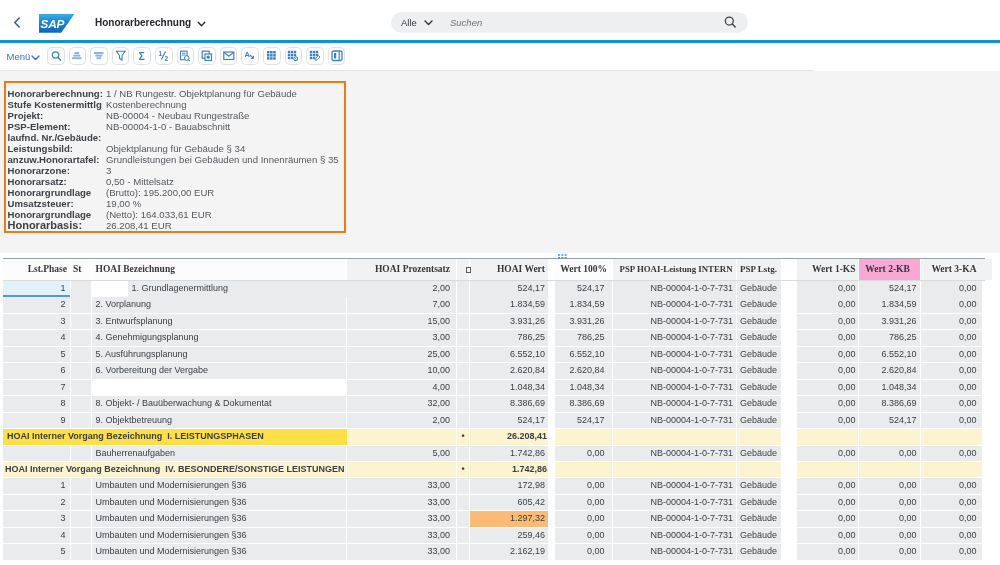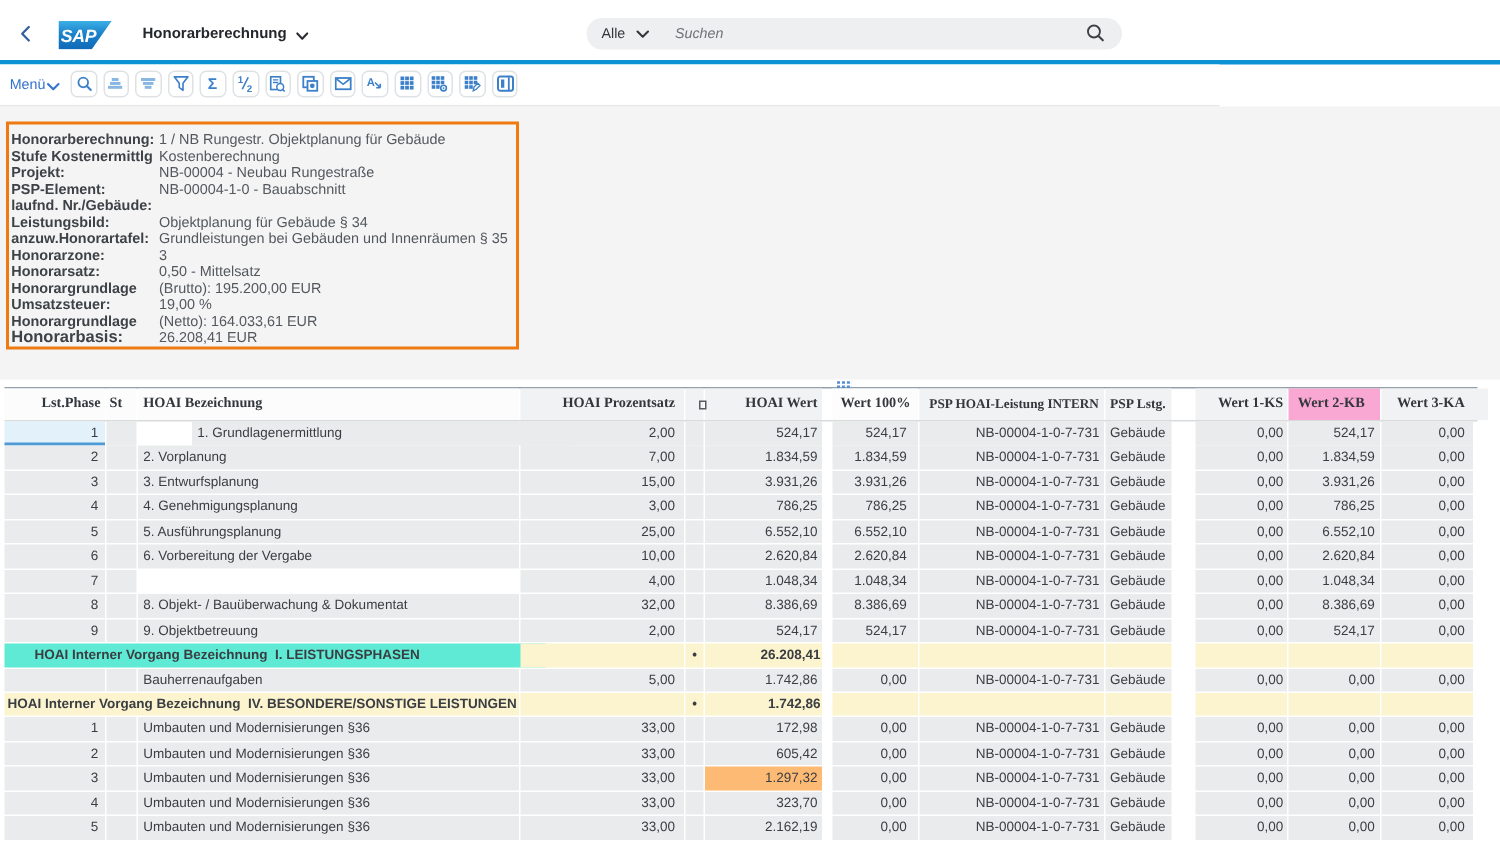--- a/index.html
+++ b/index.html
@@ -313,21 +313,21 @@
     <div class="c" style="left:457.0px;width:12.0px;background:#eaebec;text-align:center;"></div>
     <div class="c" style="left:470.0px;width:78.0px;background:#eaebec;text-align:right;padding-right:3.0px;width:75.0px;">524,17</div>
     <div class="c" style="left:555.0px;width:56.5px;background:#eaebec;text-align:right;padding-right:7.0px;width:49.5px;">524,17</div>
     <div class="c" style="left:612.5px;width:123.0px;background:#eaebec;text-align:right;padding-right:2.5px;width:120.5px;">NB-00004-1-0-7-731</div>
     <div class="c" style="left:736.5px;width:44.0px;background:#eaebec;padding-left:3.5px;width:40.5px;">Gebäude</div>
     <div class="c" style="left:796.5px;width:61.0px;background:#eaebec;text-align:right;padding-right:2.0px;width:59.0px;">0,00</div>
     <div class="c" style="left:858.5px;width:61.0px;background:#eaebec;text-align:right;padding-right:3.0px;width:58.0px;">524,17</div>
     <div class="c" style="left:920.5px;width:61.0px;background:#eaebec;text-align:right;padding-right:5.0px;width:56.0px;">0,00</div>
   </div>
 <div class="row" style="top:429.05px;">
-    <div class="c" style="left:3.0px;width:343.0px;background:#5eead4;padding-left:20px;width:341.0px;font-weight:bold;">HOAI Interner Vorgang Bezeichnung&nbsp;&nbsp;I. LEISTUNGSPHASEN</div>
+    <div class="c" style="left:3.0px;width:343.0px;background:#fde047;padding-left:4px;width:341.0px;font-weight:bold;">HOAI Interner Vorgang Bezeichnung&nbsp;&nbsp;I. LEISTUNGSPHASEN</div>
     <div class="c" style="left:347.0px;width:109.0px;background:#fcf3cf;text-align:right;padding-right:6.0px;width:103.0px;font-weight:bold;"></div>
     <div class="c" style="left:457.0px;width:12.0px;background:#fcf3cf;text-align:center;font-weight:bold;"><span style="font-size:9px;">•</span></div>
     <div class="c" style="left:470.0px;width:78.0px;background:#fcf3cf;text-align:right;padding-right:1.0px;width:77.0px;font-weight:bold;">26.208,41</div>
     <div class="c" style="left:555.0px;width:56.5px;background:#fcf3cf;text-align:right;padding-right:7.0px;width:49.5px;font-weight:bold;"></div>
     <div class="c" style="left:612.5px;width:123.0px;background:#fcf3cf;text-align:right;padding-right:2.5px;width:120.5px;font-weight:bold;"></div>
     <div class="c" style="left:736.5px;width:44.0px;background:#fcf3cf;padding-left:3.5px;width:40.5px;font-weight:bold;"></div>
     <div class="c" style="left:796.5px;width:61.0px;background:#fcf3cf;text-align:right;padding-right:2.0px;width:59.0px;font-weight:bold;"></div>
     <div class="c" style="left:858.5px;width:61.0px;background:#fcf3cf;text-align:right;padding-right:3.0px;width:58.0px;font-weight:bold;"></div>
     <div class="c" style="left:920.5px;width:61.0px;background:#fcf3cf;text-align:right;padding-right:5.0px;width:56.0px;font-weight:bold;"></div>
   </div>
@@ -398,21 +398,21 @@
     <div class="c" style="left:796.5px;width:61.0px;background:#eaebec;text-align:right;padding-right:2.0px;width:59.0px;">0,00</div>
     <div class="c" style="left:858.5px;width:61.0px;background:#eaebec;text-align:right;padding-right:3.0px;width:58.0px;">0,00</div>
     <div class="c" style="left:920.5px;width:61.0px;background:#eaebec;text-align:right;padding-right:5.0px;width:56.0px;">0,00</div>
   </div>
 <div class="row" style="top:527.75px;">
     <div class="c" style="left:3.0px;width:66.5px;background:#eaebec;text-align:right;padding-right:4.0px;width:62.5px;">4</div>
     <div class="c" style="left:70.5px;width:20.0px;background:#eaebec;padding-left:2.5px;width:17.5px;"></div>
     <div class="c" style="left:91.5px;width:254.5px;background:#eaebec;padding-left:4.0px;width:250.5px;">Umbauten und Modernisierungen §36</div>
     <div class="c" style="left:347.0px;width:109.0px;background:#eaebec;text-align:right;padding-right:6.0px;width:103.0px;">33,00</div>
     <div class="c" style="left:457.0px;width:12.0px;background:#eaebec;text-align:center;"></div>
-    <div class="c" style="left:470.0px;width:78.0px;background:#eaebec;text-align:right;padding-right:3.0px;width:75.0px;">323,70</div>
+    <div class="c" style="left:470.0px;width:78.0px;background:#eaebec;text-align:right;padding-right:3.0px;width:75.0px;">259,46</div>
     <div class="c" style="left:555.0px;width:56.5px;background:#eaebec;text-align:right;padding-right:7.0px;width:49.5px;">0,00</div>
     <div class="c" style="left:612.5px;width:123.0px;background:#eaebec;text-align:right;padding-right:2.5px;width:120.5px;">NB-00004-1-0-7-731</div>
     <div class="c" style="left:736.5px;width:44.0px;background:#eaebec;padding-left:3.5px;width:40.5px;">Gebäude</div>
     <div class="c" style="left:796.5px;width:61.0px;background:#eaebec;text-align:right;padding-right:2.0px;width:59.0px;">0,00</div>
     <div class="c" style="left:858.5px;width:61.0px;background:#eaebec;text-align:right;padding-right:3.0px;width:58.0px;">0,00</div>
     <div class="c" style="left:920.5px;width:61.0px;background:#eaebec;text-align:right;padding-right:5.0px;width:56.0px;">0,00</div>
   </div>
 <div class="row" style="top:544.20px;">
     <div class="c" style="left:3.0px;width:66.5px;background:#eaebec;text-align:right;padding-right:4.0px;width:62.5px;">5</div>
     <div class="c" style="left:70.5px;width:20.0px;background:#eaebec;padding-left:2.5px;width:17.5px;"></div>

